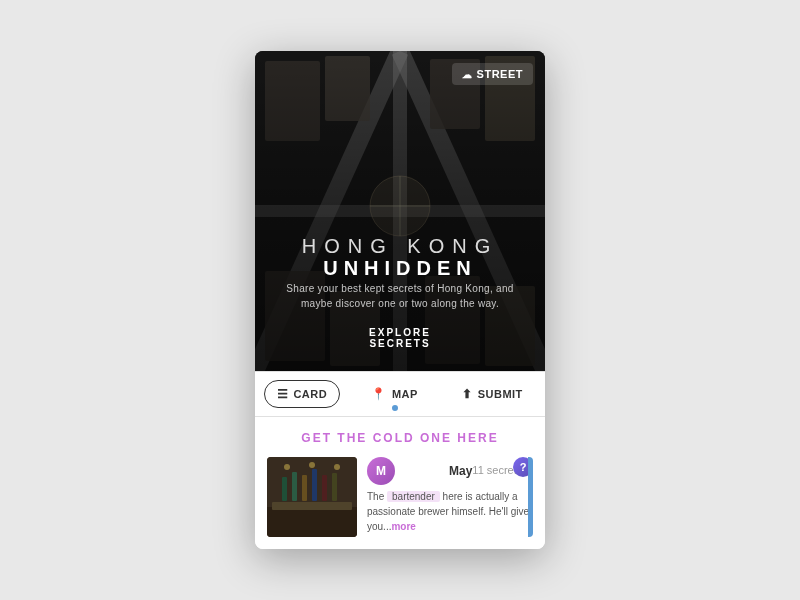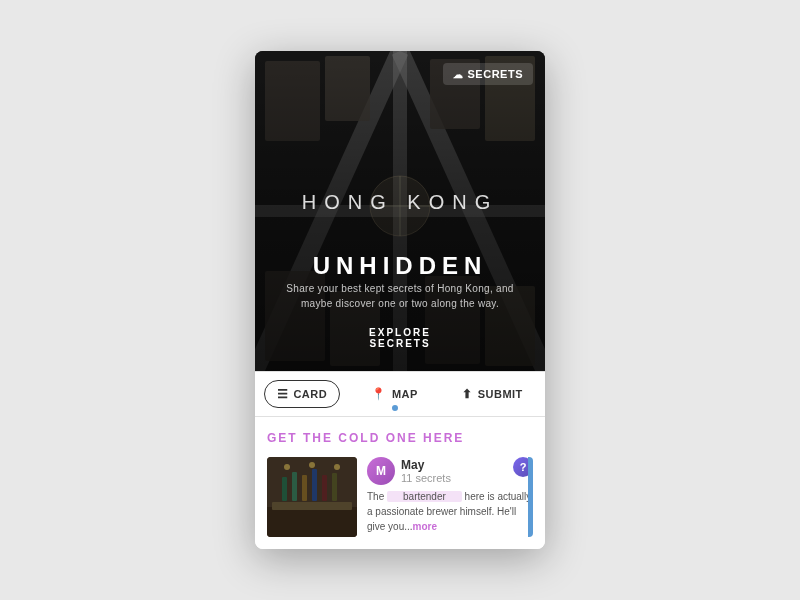--- a/index.html
+++ b/index.html
@@ -81,24 +81,23 @@
       display: block;
       font-size: 20px;
       letter-spacing: 8px;
       font-weight: 300;
       color: rgba(255,255,255,0.85);
       margin-top: 40px;
     }
 
     .hero-title-line2 {
       display: block;
-      font-size: 24px;
+      font-size: 20px;
       letter-spacing: 6px;
       font-weight: 700;
-      margin-top: 40px;
     }
 
     .hero-subtitle {
       font-size: 10px;
       color: rgba(255,255,255,0.75);
       line-height: 1.5;
       margin-top: 2px;
       letter-spacing: 0.3px;
     }
 
@@ -165,21 +164,21 @@
       border: 2px solid #fff;
     }
 
     
     .content-section {
       background: #fff;
       padding: 14px 12px 12px;
     }
 
     .section-title {
-      text-align: left;
+      text-align: center;
       font-size: 12px;
       font-weight: bold;
       color: #c86dd7;
       letter-spacing: 2px;
       text-transform: uppercase;
       margin-bottom: 12px;
     }
 
     .secret-card {
       display: flex;
@@ -228,21 +227,22 @@
       align-items: center;
       justify-content: center;
       color: #fff;
       font-size: 12px;
       font-weight: bold;
       flex-shrink: 0;
     }
 
     .user-info {
       display: flex;
-      flex-direction: column;
+      flex-direction: row;
+      margin-left: 48px;
     }
 
     .user-name {
       font-size: 12px;
       font-weight: bold;
       color: #333;
     }
 
     .user-secrets {
       font-size: 11px;
@@ -267,21 +267,21 @@
 
     .card-text {
       font-size: 10px;
       color: #555;
       line-height: 1.5;
     }
 
     .highlight {
       background: rgba(200,109,215,0.2);
       border-radius: 2px;
-      padding: 0 16px;
+      padding: 0 5px;
     }
 
     .more-link {
       color: #c86dd7;
       font-weight: bold;
       margin-top: 36px;
     }
 
     
     .side-indicator {
@@ -330,21 +330,21 @@
           <stop offset="50%" stop-color="rgba(0,0,0,0.5)"></stop>
           <stop offset="100%" stop-color="rgba(0,0,0,0.7)"></stop>
         </linearGradient>
       </defs>
       <rect width="290" height="320" fill="url(#heroGrad)"></rect>
     </svg>
 
     
     <button class="submit-btn">
       <span class="cloud-icon">☁</span>
-      <span>SECRETS</span>
+      <span>STREET</span>
     </button>
 
     
     <div class="hero-content">
       <div class="hero-title-main">
         <span class="hero-title-line1">HONG KONG</span>
         <span class="hero-title-line2">UNHIDDEN</span>
       </div>
       <p class="hero-subtitle">Share your best kept secrets of Hong Kong, and
 maybe discover one or two along the way.</p>

